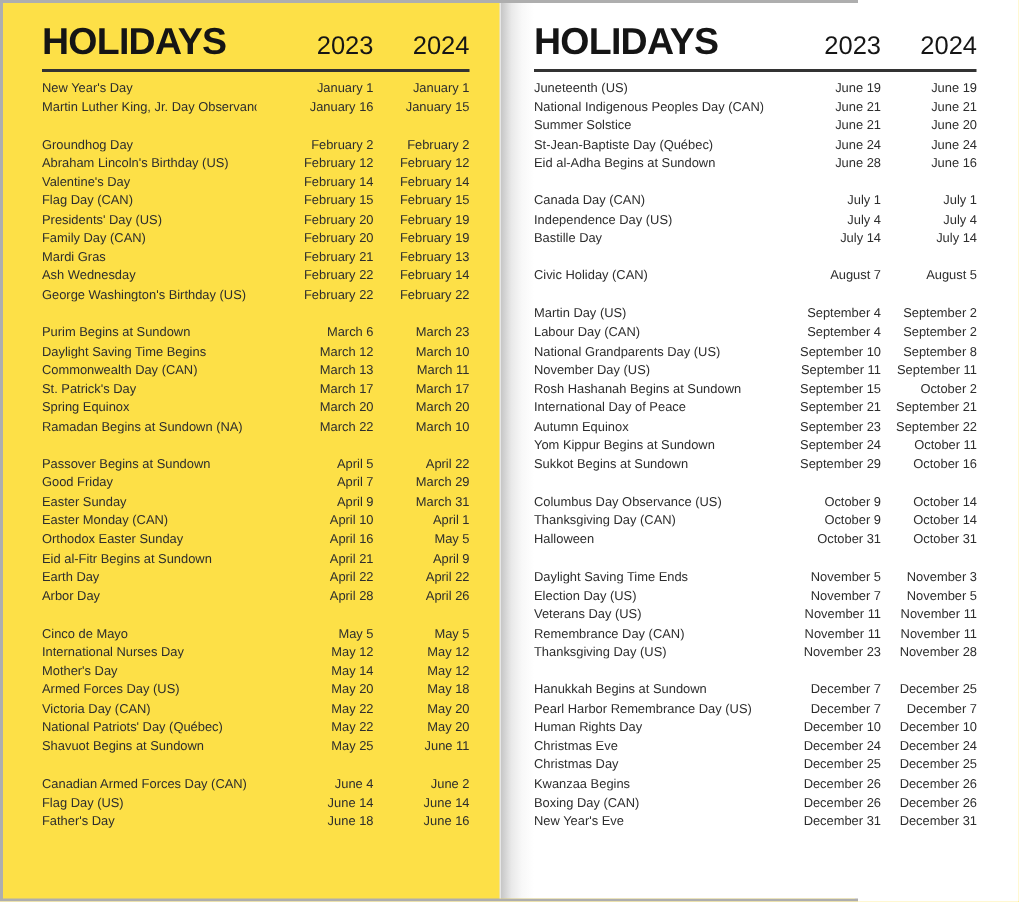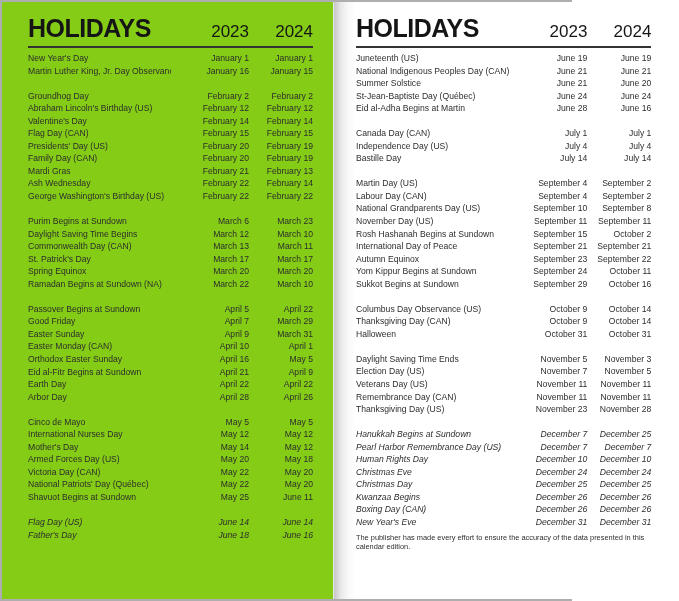--- a/index.html
+++ b/index.html
@@ -1,18 +1,18 @@
 <!DOCTYPE html>
 <html><head>
 <meta charset="utf-8">
 <style>
   html,body{margin:0;padding:0;background:#fff;}
   .sheet{
     width:572px;height:601px;box-sizing:border-box;
-    border:2px solid #aeaeae;background:#84cc16;display:flex;
+    border:2px solid #aeaeae;background:#fde047;display:flex;
     font-family:"Liberation Sans",sans-serif;
     -webkit-font-smoothing:antialiased;
   }
   .page{box-sizing:border-box;}
   .page-left{
     width:332px;padding:12px 20px 0 26px;
     border-right:1px solid #e6e6e6;
   }
   .gutter{
     width:9px;
@@ -28,21 +28,21 @@
     padding-bottom:3px;margin-bottom:5px;
   }
   .title{
     flex:1;font-size:25px;font-weight:bold;letter-spacing:-0.5px;color:#151515;
     white-space:nowrap;
   }
   .year{font-size:17px;font-weight:normal;color:#151515;}
   .col-a{width:78px;text-align:right;}
   .col-b{width:64px;text-align:right;}
   .group{margin-bottom:12.5px;}
-  .group:last-child{margin-bottom:0;font-style:italic;}
+  .group:last-child{margin-bottom:0;}
   .row{
     display:flex;align-items:baseline;height:12.55px;
     font-size:8.6px;color:#2d2d2d;
   }
   .row .name{flex:1;white-space:nowrap;overflow:hidden;}
   .footer{
     margin-top:3px;font-size:7.4px;line-height:9.6px;color:#2d2d2d;
   }
 </style>
 </head>
@@ -222,20 +222,25 @@
             <span class="col-b">May 20</span>
           </div>
           <div class="row">
             <span class="name">Shavuot Begins at Sundown</span>
             <span class="col-a">May 25</span>
             <span class="col-b">June 11</span>
           </div>
         </div>
         <div class="group">
           <div class="row">
+            <span class="name">Canadian Armed Forces Day (CAN)</span>
+            <span class="col-a">June 4</span>
+            <span class="col-b">June 2</span>
+          </div>
+          <div class="row">
             <span class="name">Flag Day (US)</span>
             <span class="col-a">June 14</span>
             <span class="col-b">June 14</span>
           </div>
           <div class="row">
             <span class="name">Father's Day</span>
             <span class="col-a">June 18</span>
             <span class="col-b">June 16</span>
           </div>
         </div>
@@ -266,21 +271,21 @@
             <span class="name">Summer Solstice</span>
             <span class="col-a">June 21</span>
             <span class="col-b">June 20</span>
           </div>
           <div class="row">
             <span class="name">St-Jean-Baptiste Day (Québec)</span>
             <span class="col-a">June 24</span>
             <span class="col-b">June 24</span>
           </div>
           <div class="row">
-            <span class="name">Eid al-Adha Begins at Martin</span>
+            <span class="name">Eid al-Adha Begins at Sundown</span>
             <span class="col-a">June 28</span>
             <span class="col-b">June 16</span>
           </div>
         </div>
         <div class="group">
           <div class="row">
             <span class="name">Canada Day (CAN)</span>
             <span class="col-a">July 1</span>
             <span class="col-b">July 1</span>
           </div>
@@ -290,20 +295,27 @@
             <span class="col-b">July 4</span>
           </div>
           <div class="row">
             <span class="name">Bastille Day</span>
             <span class="col-a">July 14</span>
             <span class="col-b">July 14</span>
           </div>
         </div>
         <div class="group">
           <div class="row">
+            <span class="name">Civic Holiday (CAN)</span>
+            <span class="col-a">August 7</span>
+            <span class="col-b">August 5</span>
+          </div>
+        </div>
+        <div class="group">
+          <div class="row">
             <span class="name">Martin Day (US)</span>
             <span class="col-a">September 4</span>
             <span class="col-b">September 2</span>
           </div>
           <div class="row">
             <span class="name">Labour Day (CAN)</span>
             <span class="col-a">September 4</span>
             <span class="col-b">September 2</span>
           </div>
           <div class="row">
@@ -423,17 +435,16 @@
             <span class="col-b">December 26</span>
           </div>
           <div class="row">
             <span class="name">New Year's Eve</span>
             <span class="col-a">December 31</span>
             <span class="col-b">December 31</span>
           </div>
         </div>
       </div>
     <div class="footer">
-      <div>The publisher has made every effort to ensure the accuracy of the data presented in this calendar edition.</div>
     </div>
   </div>
 
 </div>
 
 </body></html>

